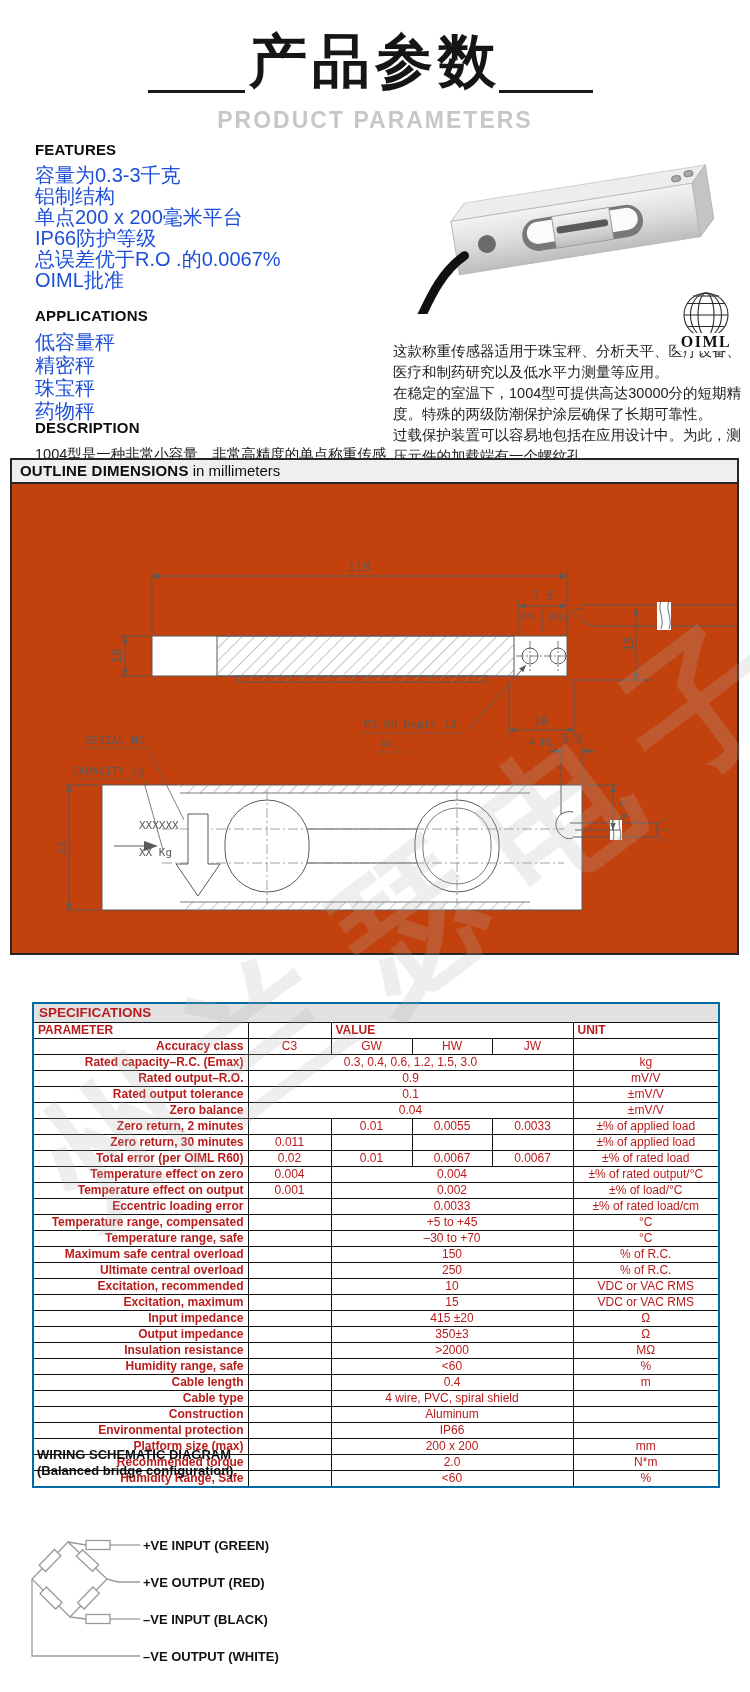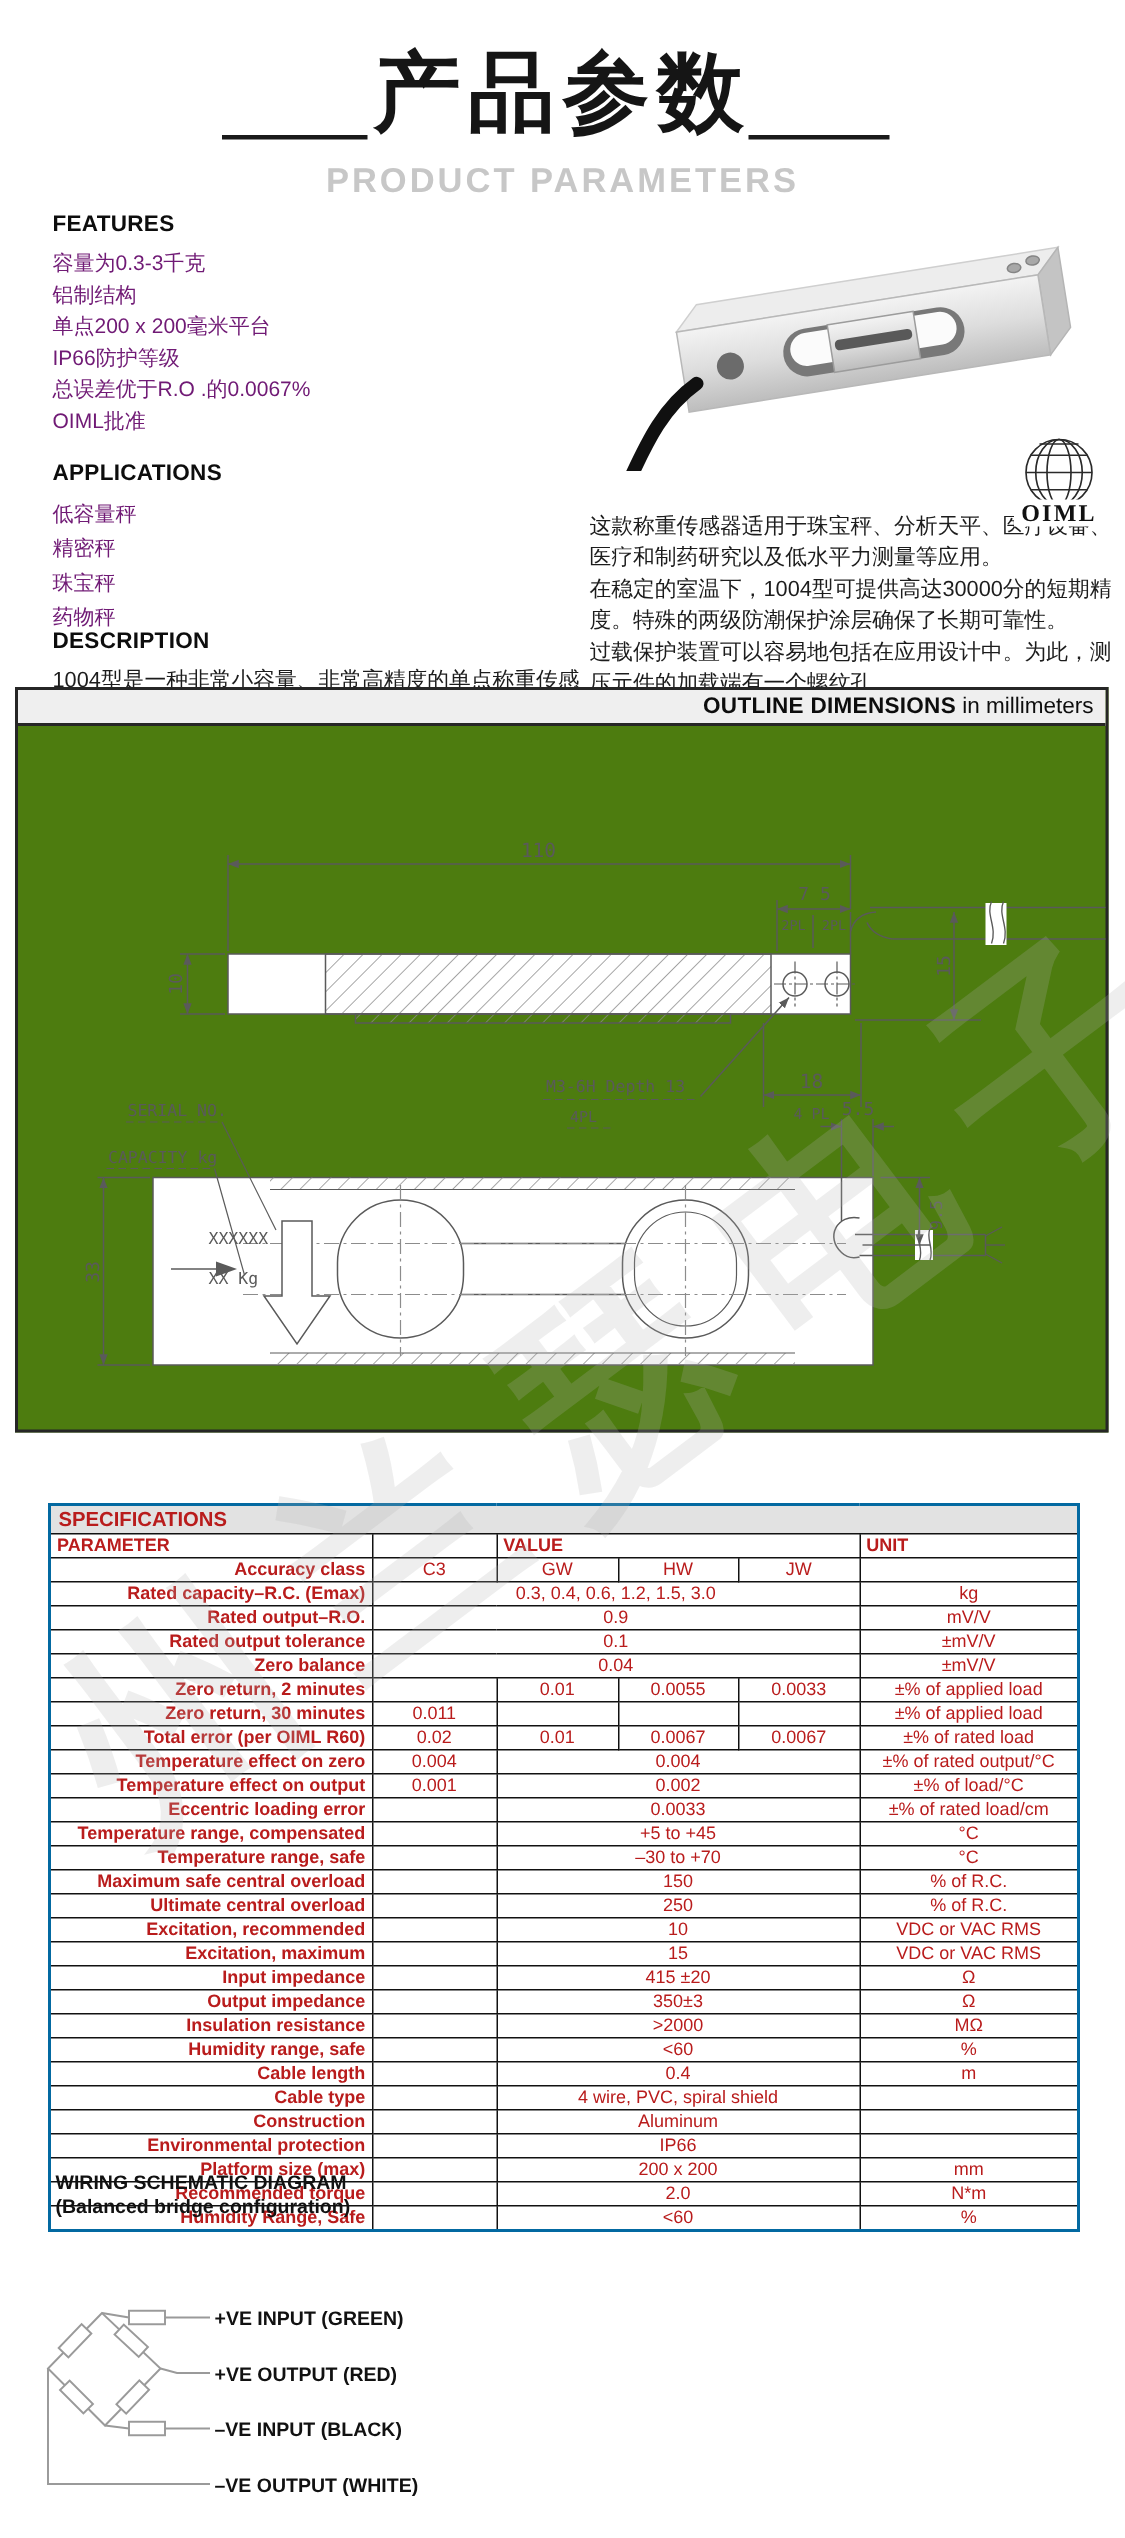--- a/index.html
+++ b/index.html
@@ -12,30 +12,30 @@
   .dash-left{left:148px;width:97px;}
   .dash-right{left:499px;width:94px;}
   .subtitle{position:absolute;top:107px;left:0;width:100%;text-align:center;
             font-size:23px;font-weight:600;letter-spacing:2px;color:#c7c7c7;}
   
   .sec-h{margin:0;font-size:15px;font-weight:800;color:#0d0d0d;letter-spacing:.2px;}
   .blk{position:absolute;left:35px;}
   .blk-features{top:141px;width:350px;}
   .blk-apps{top:307px;width:350px;}
   .blk-desc{top:419px;width:354px;}
-  ul.plain{list-style:none;margin:7px 0 0;padding:0;font-size:14px;line-height:21px;color:#701a75;}
+  ul.plain{list-style:none;margin:7px 0 0;padding:0;font-size:20px;line-height:21px;color:#1d4ed8;}
   .blk-desc p{margin:8px 0 0;font-size:14.5px;line-height:21px;color:#1c1c1c;}
   .intro{position:absolute;left:393px;top:341px;width:354px;font-size:14.5px;line-height:21px;color:#1c1c1c;}
   .intro p{margin:0;}
   
   .photo{position:absolute;left:396px;top:142px;}
   .oiml{position:absolute;left:676px;top:289px;}
   
   .outline{position:absolute;left:10px;top:458px;width:729px;height:497px;
-           border:2px solid #262626;box-sizing:border-box;background:#4d7c0f;text-align:right;}
+           border:2px solid #262626;box-sizing:border-box;background:#c2410c;}
   .outline-h{background:#efefef;border-bottom:2px solid #262626;padding:2px 8px 3px;
              font-size:15px;color:#0d0d0d;}
   .outline-h b{font-weight:800;letter-spacing:.2px;}
   .draw{display:block;}
   .dtext{font-family:"DejaVu Sans Mono",monospace;fill:#5a5a5a;}
   
   table.specs{position:absolute;left:32px;top:1002px;width:686px;border-collapse:collapse;
               font-size:12px;color:#b91c1c;border:2px solid #0369a1;table-layout:fixed;padding-left:48px;}
   .specs th,.specs td{border:1px solid #111;padding:1px 4px 0;line-height:13.5px;height:14px;
                       overflow:hidden;white-space:nowrap;}

